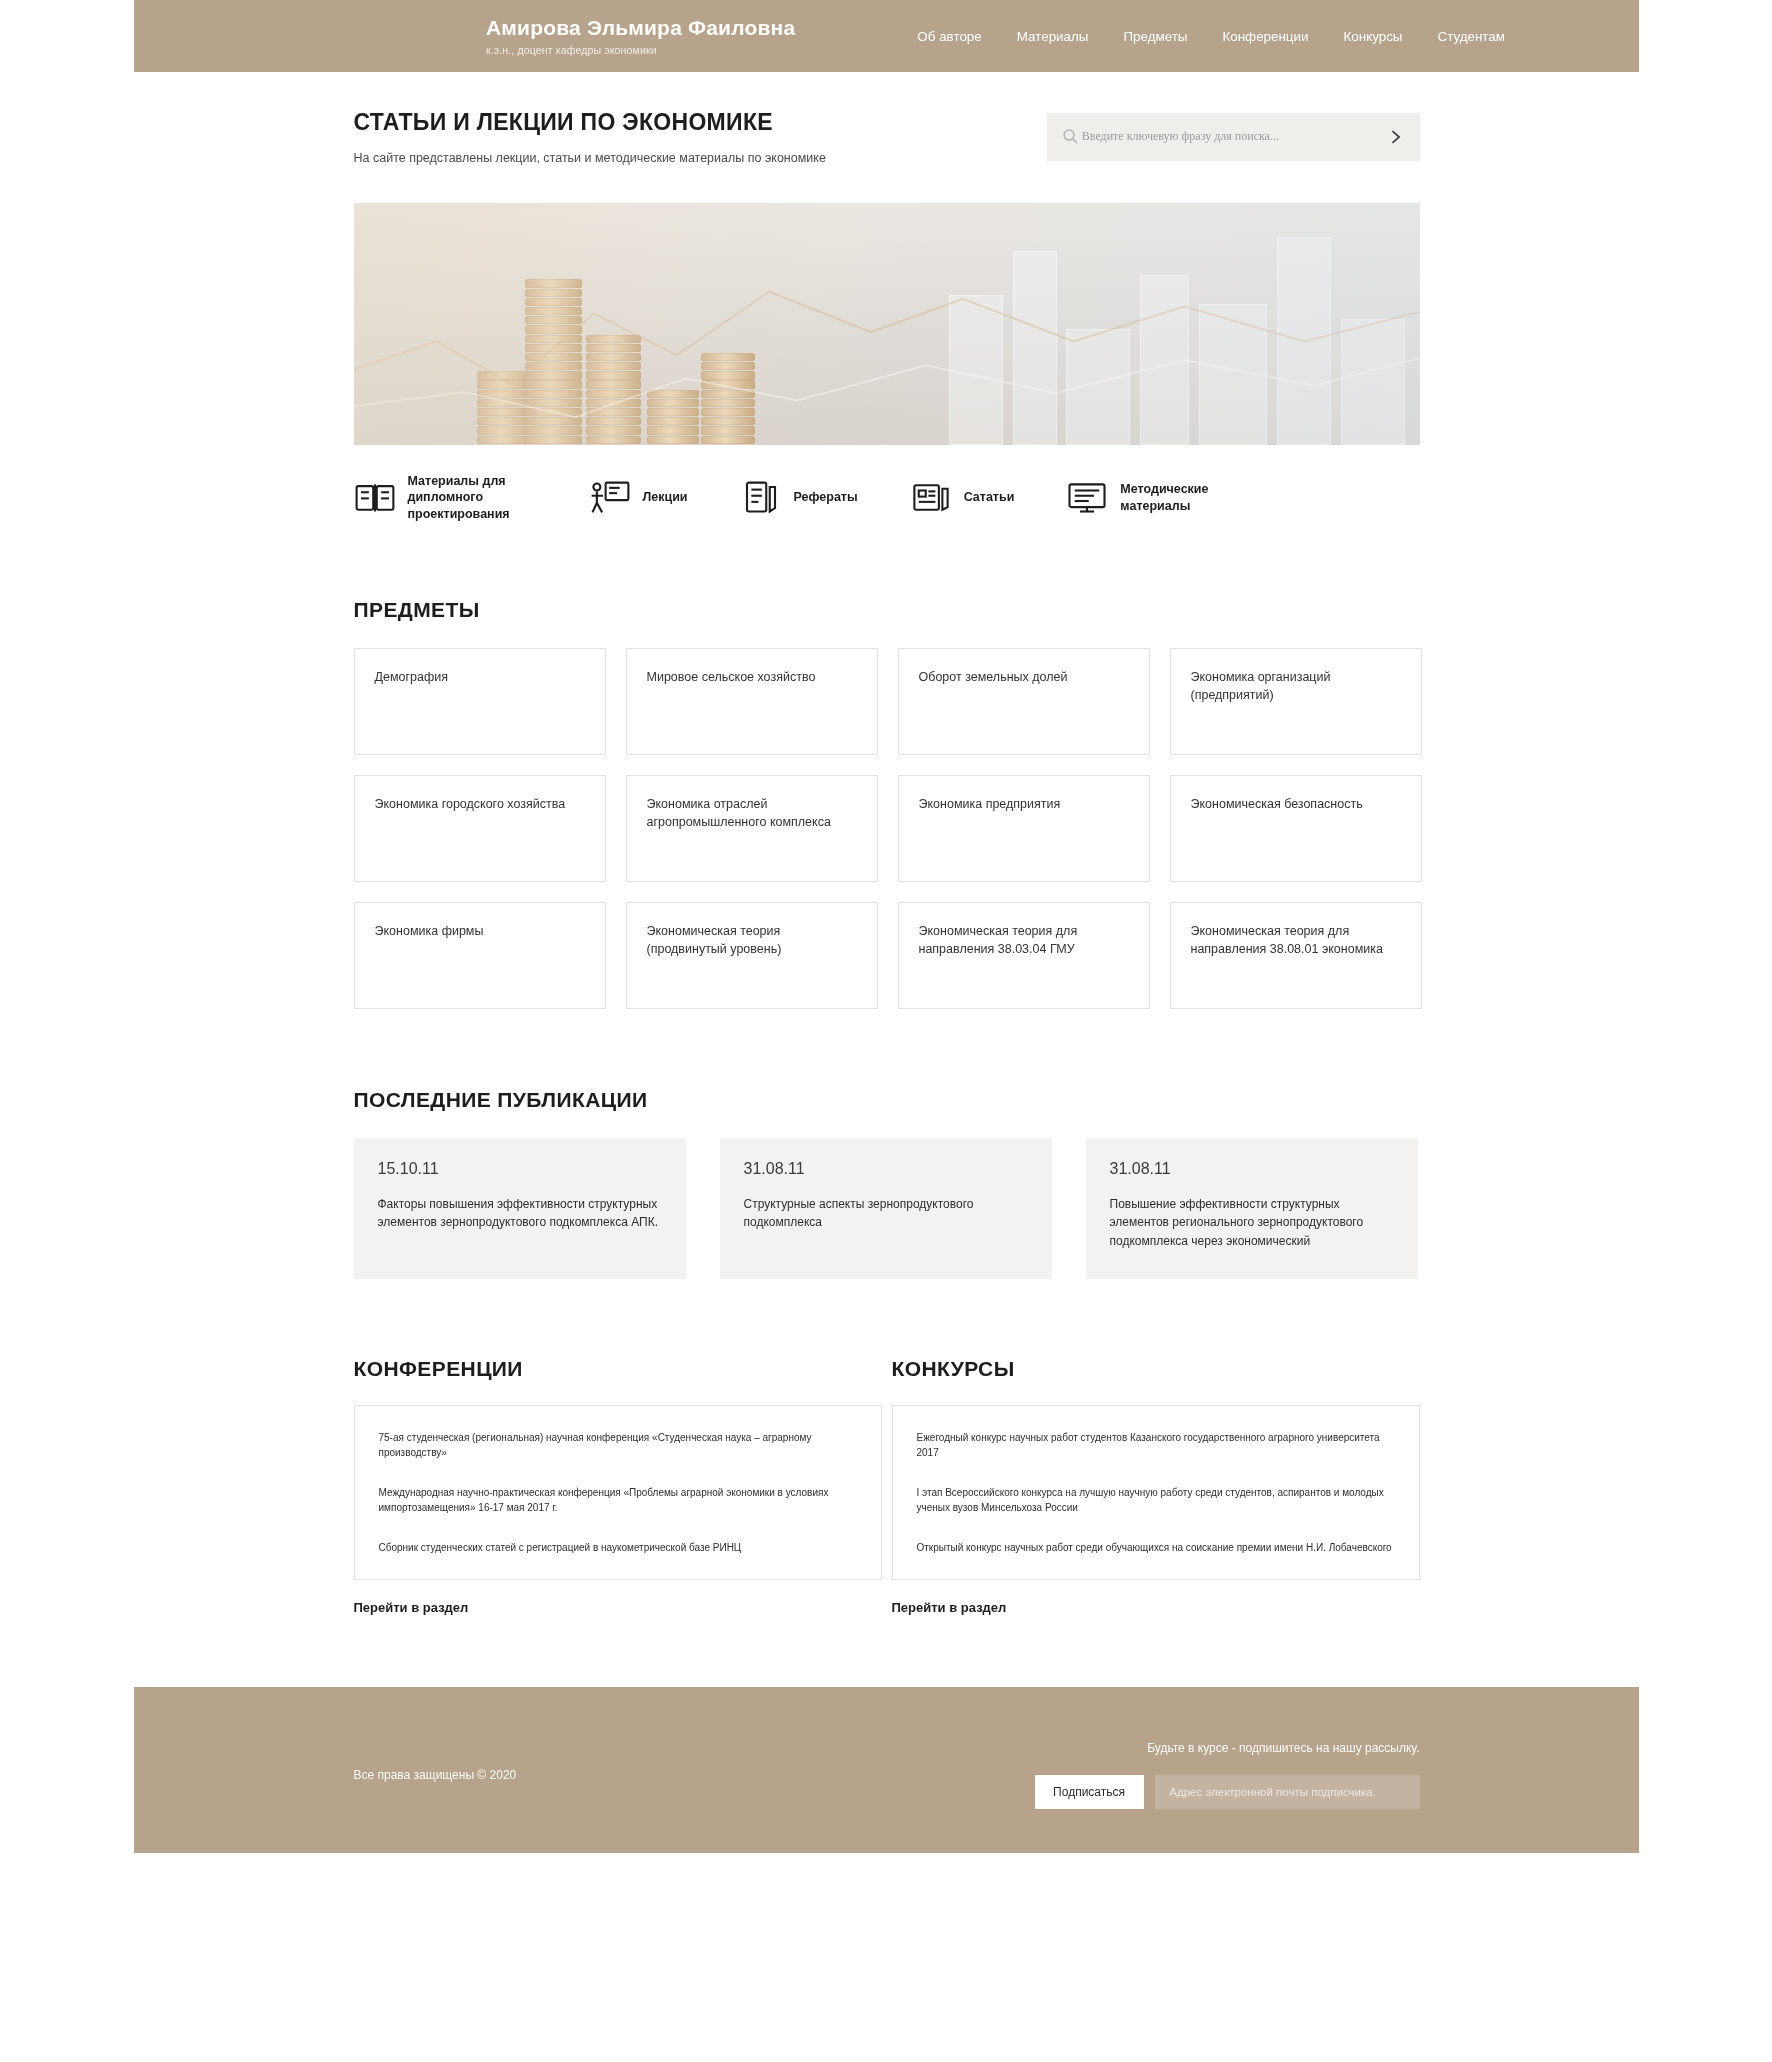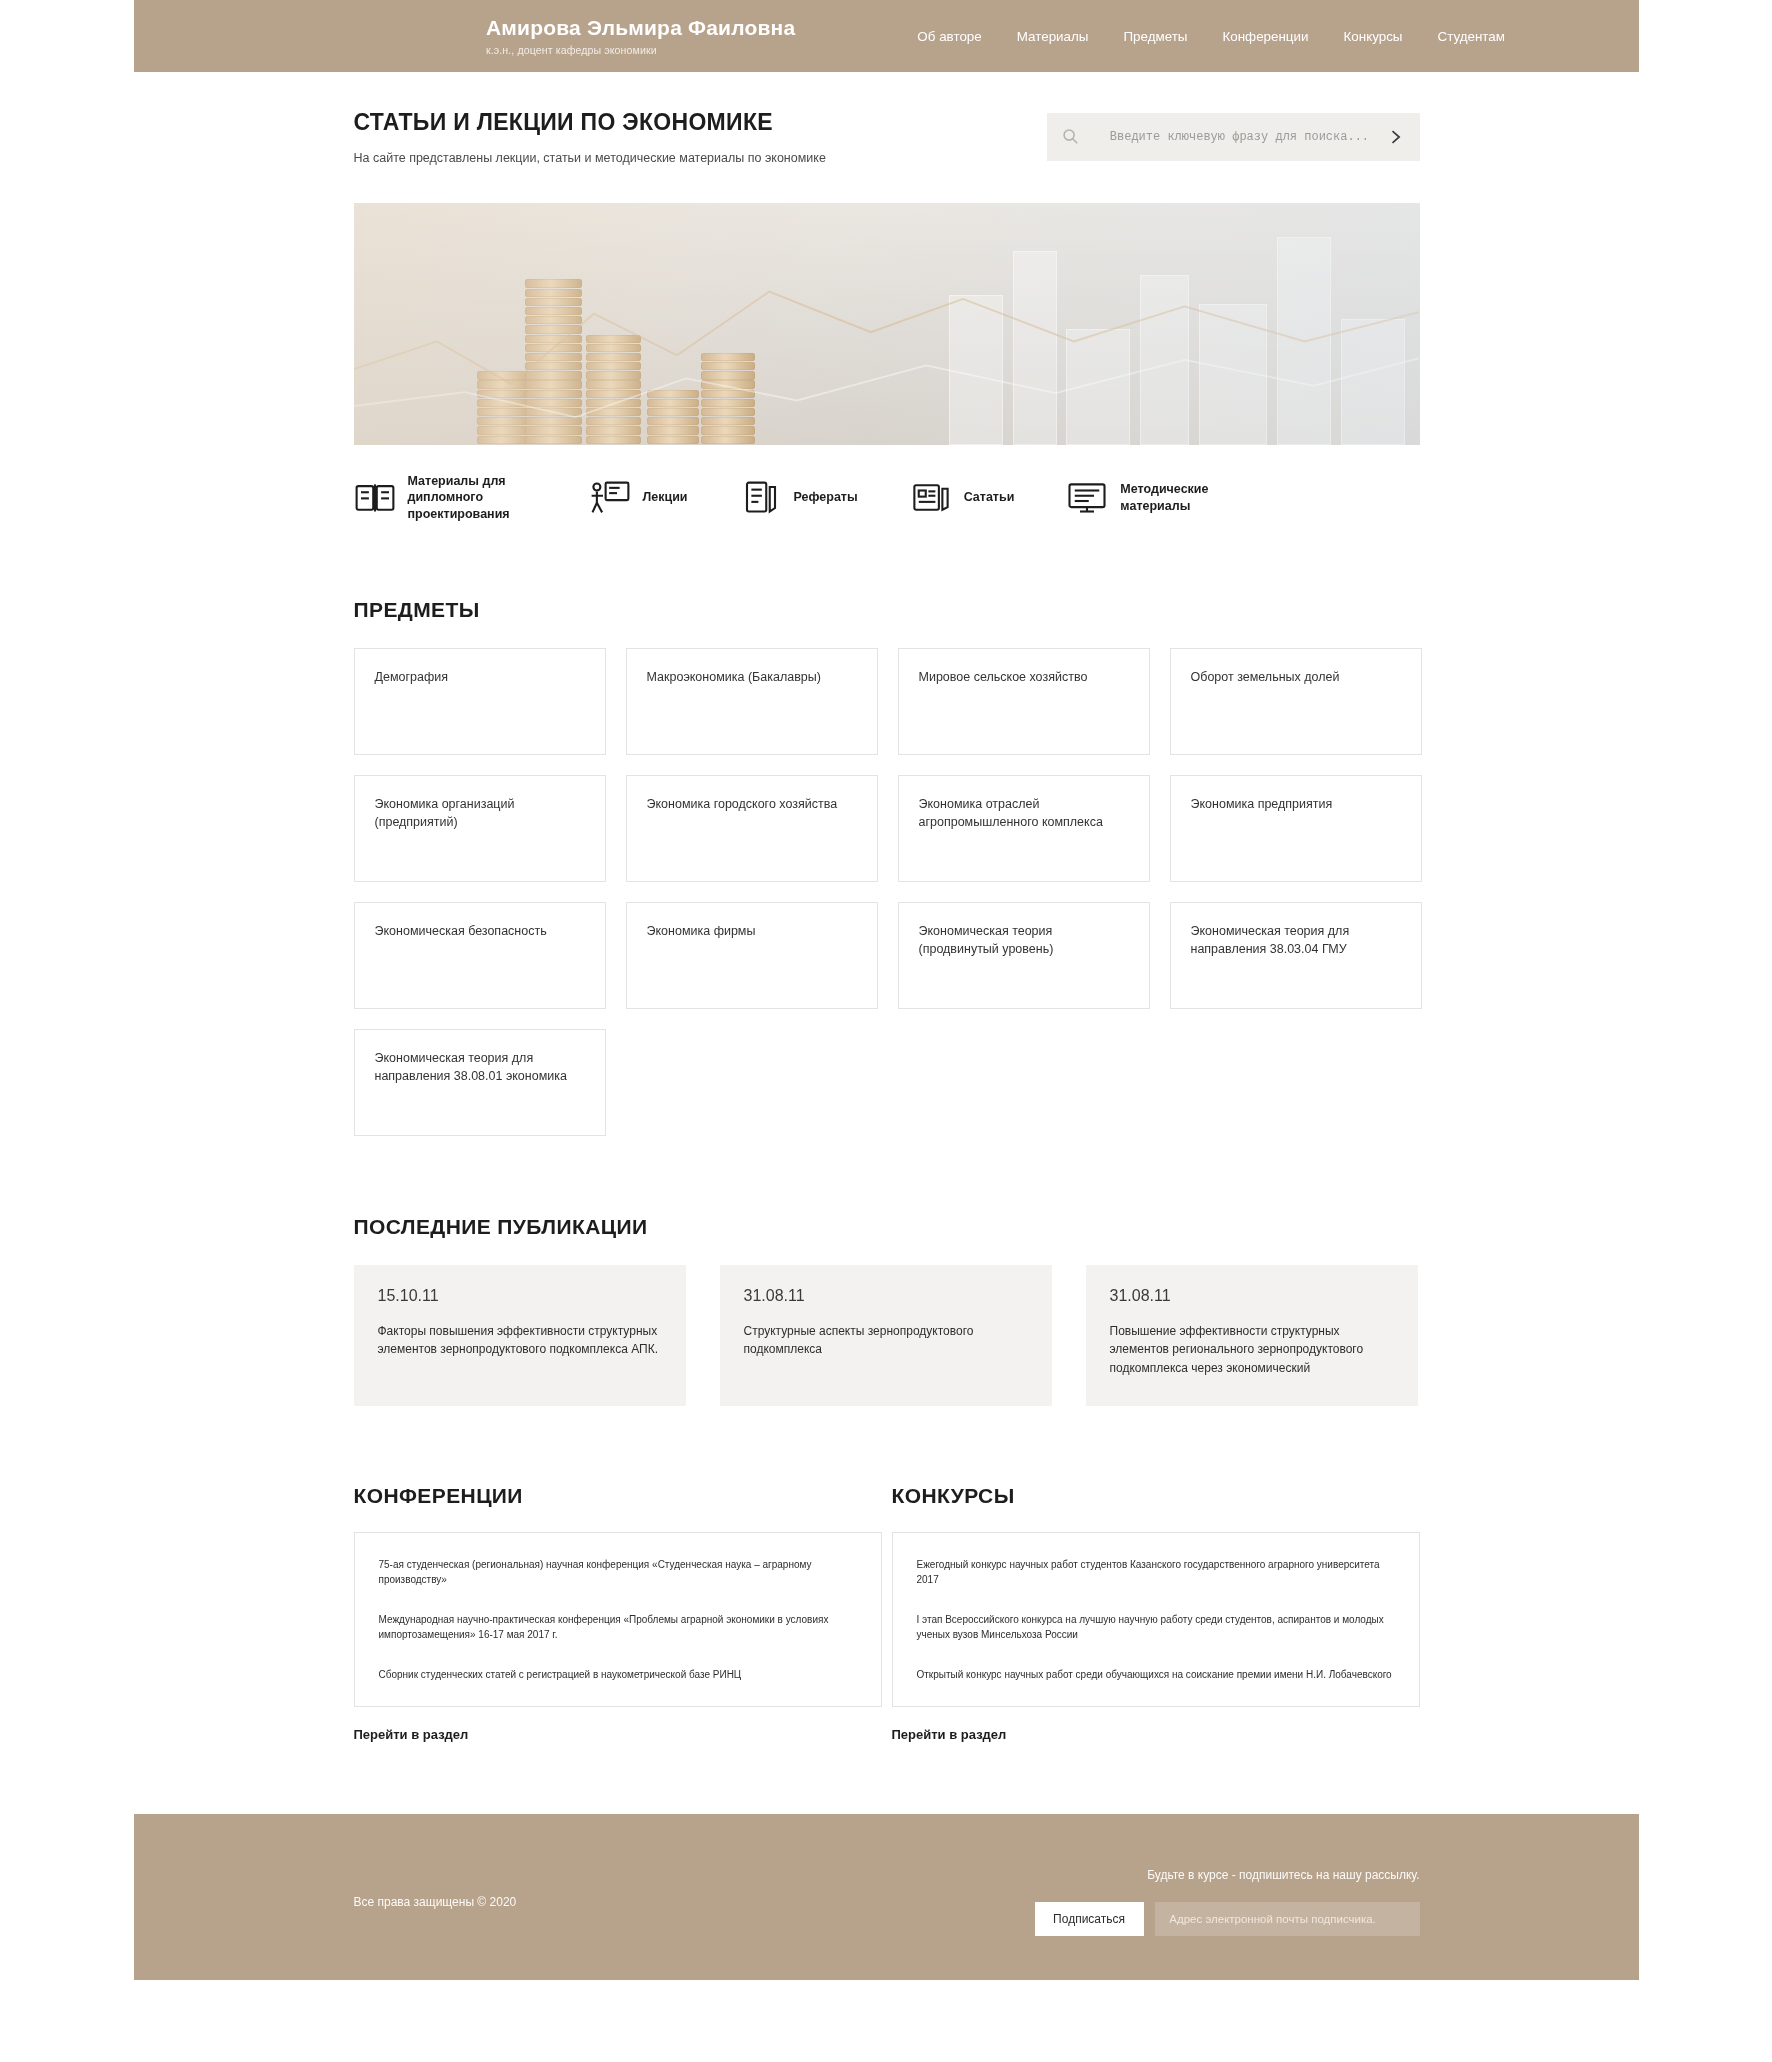--- a/index.html
+++ b/index.html
@@ -78,24 +78,24 @@
     align-items: center;
     padding: 0 14.8px;
     margin-top: 3.7px;
   }
   .search-icon { width: 18.5px; height: 18.5px; flex: none; opacity: .45; }
   .search-input {
     flex: 1;
     border: none;
     background: transparent;
     outline: none;
-    font-family: Liberation Mono, monospace;
+    font-family: Liberation Serif, serif;
     font-size: 12px;
     color: #6f6f6f;
-    margin-left: 28px;
+    margin-left: 0;
   }
   .search-input::placeholder { color: #9b9b9b; }
   .search-go { width: 20px; height: 20px; flex:none; cursor:pointer; }
 
   
   .banner {
     margin-top: 35px;
     height: 242px;
     position: relative;
     overflow: hidden;
@@ -446,21 +446,20 @@
               <line x1="24" y1="33" x2="24" y2="38"></line>
           </svg>
         </span>
         <span class="cat-label">Методические материалы</span>
       </div>
     </div>
 
     <h2 class="sec-title subjects-head">ПРЕДМЕТЫ</h2>
     <div class="grid">
       <div class="card">Демография</div>
-      <div class="card">Макроэкономика (Бакалавры)</div>
       <div class="card">Мировое сельское хозяйство</div>
       <div class="card">Оборот земельных долей</div>
       <div class="card">Экономика организаций (предприятий)</div>
       <div class="card">Экономика городского хозяйства</div>
       <div class="card">Экономика отраслей агропромышленного комплекса</div>
       <div class="card">Экономика предприятия</div>
       <div class="card">Экономическая безопасность</div>
       <div class="card">Экономика фирмы</div>
       <div class="card">Экономическая теория (продвинутый уровень)</div>
       <div class="card">Экономическая теория для направления 38.03.04 ГМУ</div>

